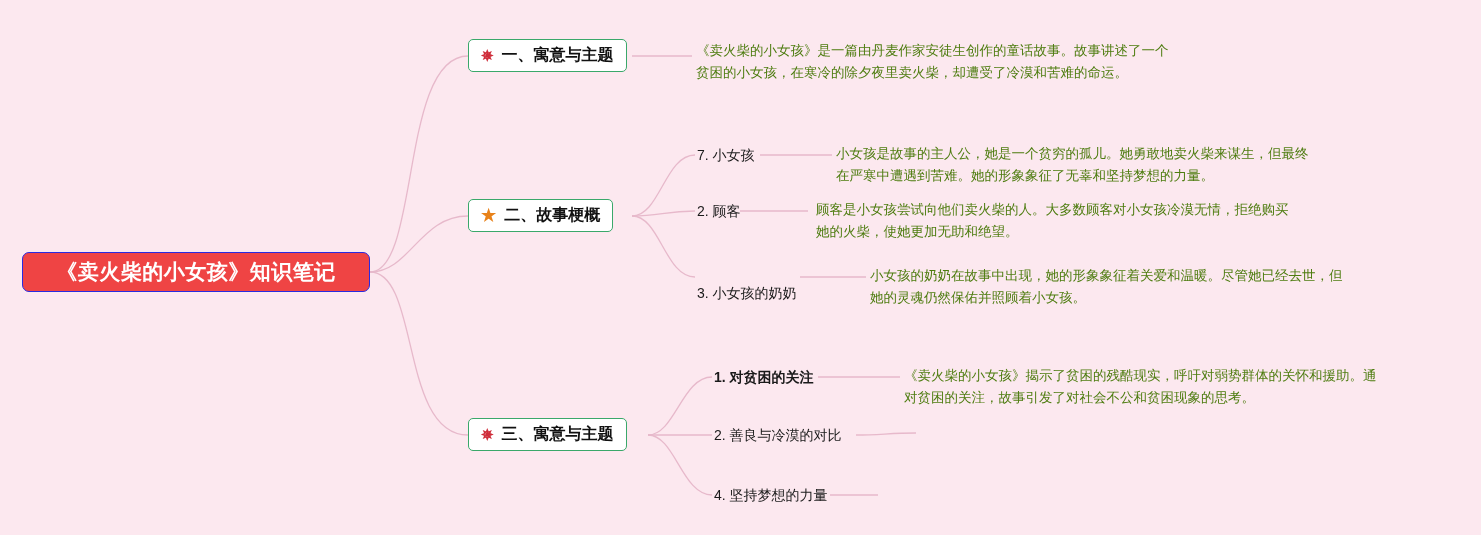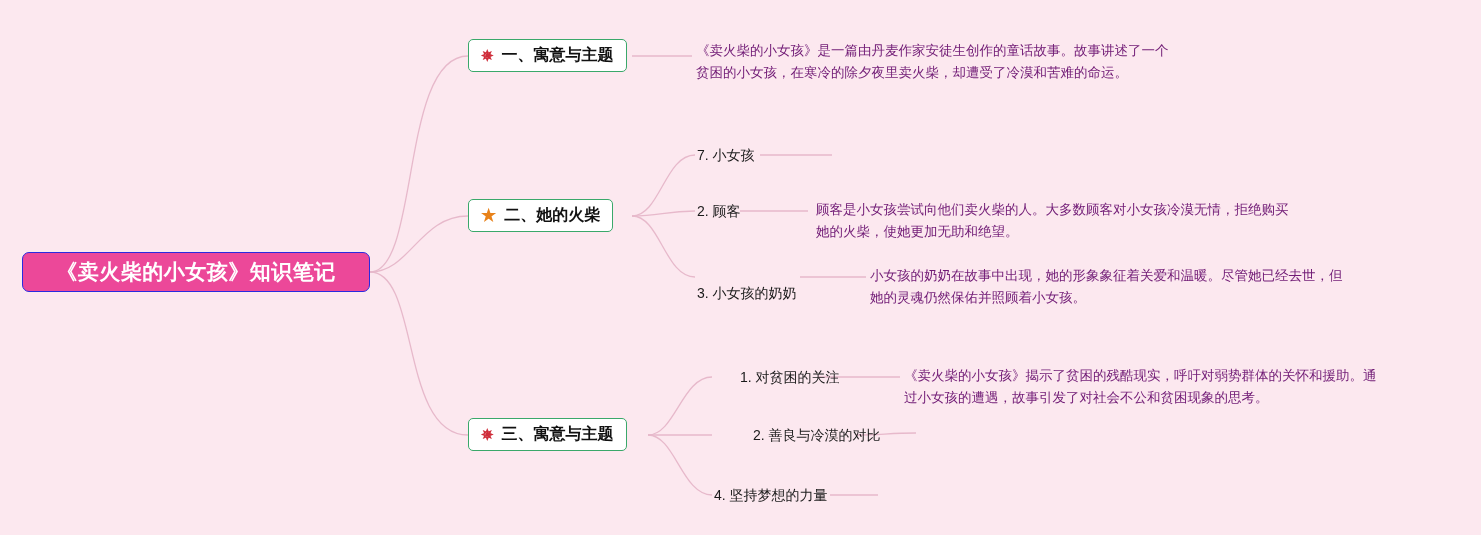--- a/index.html
+++ b/index.html
@@ -31,21 +31,21 @@
   .node {
     position: absolute;
     box-sizing: border-box;
   }
   
   .root-node {
     left: 22px;
     top: 252px;
     width: 348px;
     height: 40px;
-    background: #ec4899;
+    background: #ef4444;
     border: 1px solid #2a2ae0;
     border-radius: 7px;
     color: #ffffff;
     font-size: 21px;
     font-weight: bold;
     display: flex;
     align-items: center;
     justify-content: center;
     letter-spacing: 0.5px;
   }
@@ -74,21 +74,21 @@
   
   .l2-node {
     font-size: 14px;
     color: #1a1a1a;
     white-space: nowrap;
     line-height: 1.3;
   }
   
   .l3-node {
     font-size: 13.5px;
-    color: #701a75;
+    color: #4d7c0f;
     line-height: 1.62;
     white-space: pre-line;
   }
 </style>
 </head>
 <body>
 
 <div id="mindmap">
 
   <svg class="edges" viewBox="0 0 1481 535" xmlns="http://www.w3.org/2000/svg">
@@ -126,39 +126,41 @@
 
   <div class="node l1-node" style="left:468px; top:39px;">
     <span class="l1-icon icon-spark">✵</span>
     <span>一、寓意与主题</span>
   </div>
   <div class="node l3-node" style="left:696px; top:40px; width:620px;">《卖火柴的小女孩》是一篇由丹麦作家安徒生创作的童话故事。故事讲述了一个
 贫困的小女孩，在寒冷的除夕夜里卖火柴，却遭受了冷漠和苦难的命运。</div>
 
   <div class="node l1-node" style="left:468px; top:199px;">
     <span class="l1-icon icon-star">★</span>
-    <span>二、她的火柴</span>
+    <span>二、故事梗概</span>
   </div>
 
   <div class="node l2-node" style="left:697px; top:146px;">7. 小女孩</div>
+  <div class="node l3-node" style="left:836px; top:143px; width:620px;">小女孩是故事的主人公，她是一个贫穷的孤儿。她勇敢地卖火柴来谋生，但最终
+在严寒中遭遇到苦难。她的形象象征了无辜和坚持梦想的力量。</div>
 
   <div class="node l2-node" style="left:697px; top:202px;">2. 顾客</div>
   <div class="node l3-node" style="left:816px; top:199px; width:620px;">顾客是小女孩尝试向他们卖火柴的人。大多数顾客对小女孩冷漠无情，拒绝购买
 她的火柴，使她更加无助和绝望。</div>
 
   <div class="node l2-node" style="left:697px; top:284px;">3. 小女孩的奶奶</div>
   <div class="node l3-node" style="left:870px; top:265px; width:620px;">小女孩的奶奶在故事中出现，她的形象象征着关爱和温暖。尽管她已经去世，但
 她的灵魂仍然保佑并照顾着小女孩。</div>
 
   <div class="node l1-node" style="left:468px; top:418px;">
     <span class="l1-icon icon-spark">✵</span>
     <span>三、寓意与主题</span>
   </div>
 
-  <div class="node l2-node" style="left:740px; top:368px;">1. 对贫困的关注</div>
+  <div class="node l2-node" style="left:714px; top:368px;font-weight:bold;">1. 对贫困的关注</div>
   <div class="node l3-node" style="left:904px; top:365px; width:560px;">《卖火柴的小女孩》揭示了贫困的残酷现实，呼吁对弱势群体的关怀和援助。通
-过小女孩的遭遇，故事引发了对社会不公和贫困现象的思考。</div>
+对贫困的关注，故事引发了对社会不公和贫困现象的思考。</div>
 
-  <div class="node l2-node" style="left:714px; top:426px;margin-left:39px;">2. 善良与冷漠的对比</div>
+  <div class="node l2-node" style="left:714px; top:426px;">2. 善良与冷漠的对比</div>
 
   <div class="node l2-node" style="left:714px; top:486px;">4. 坚持梦想的力量</div>
 
 </div>
 
 </body></html>

